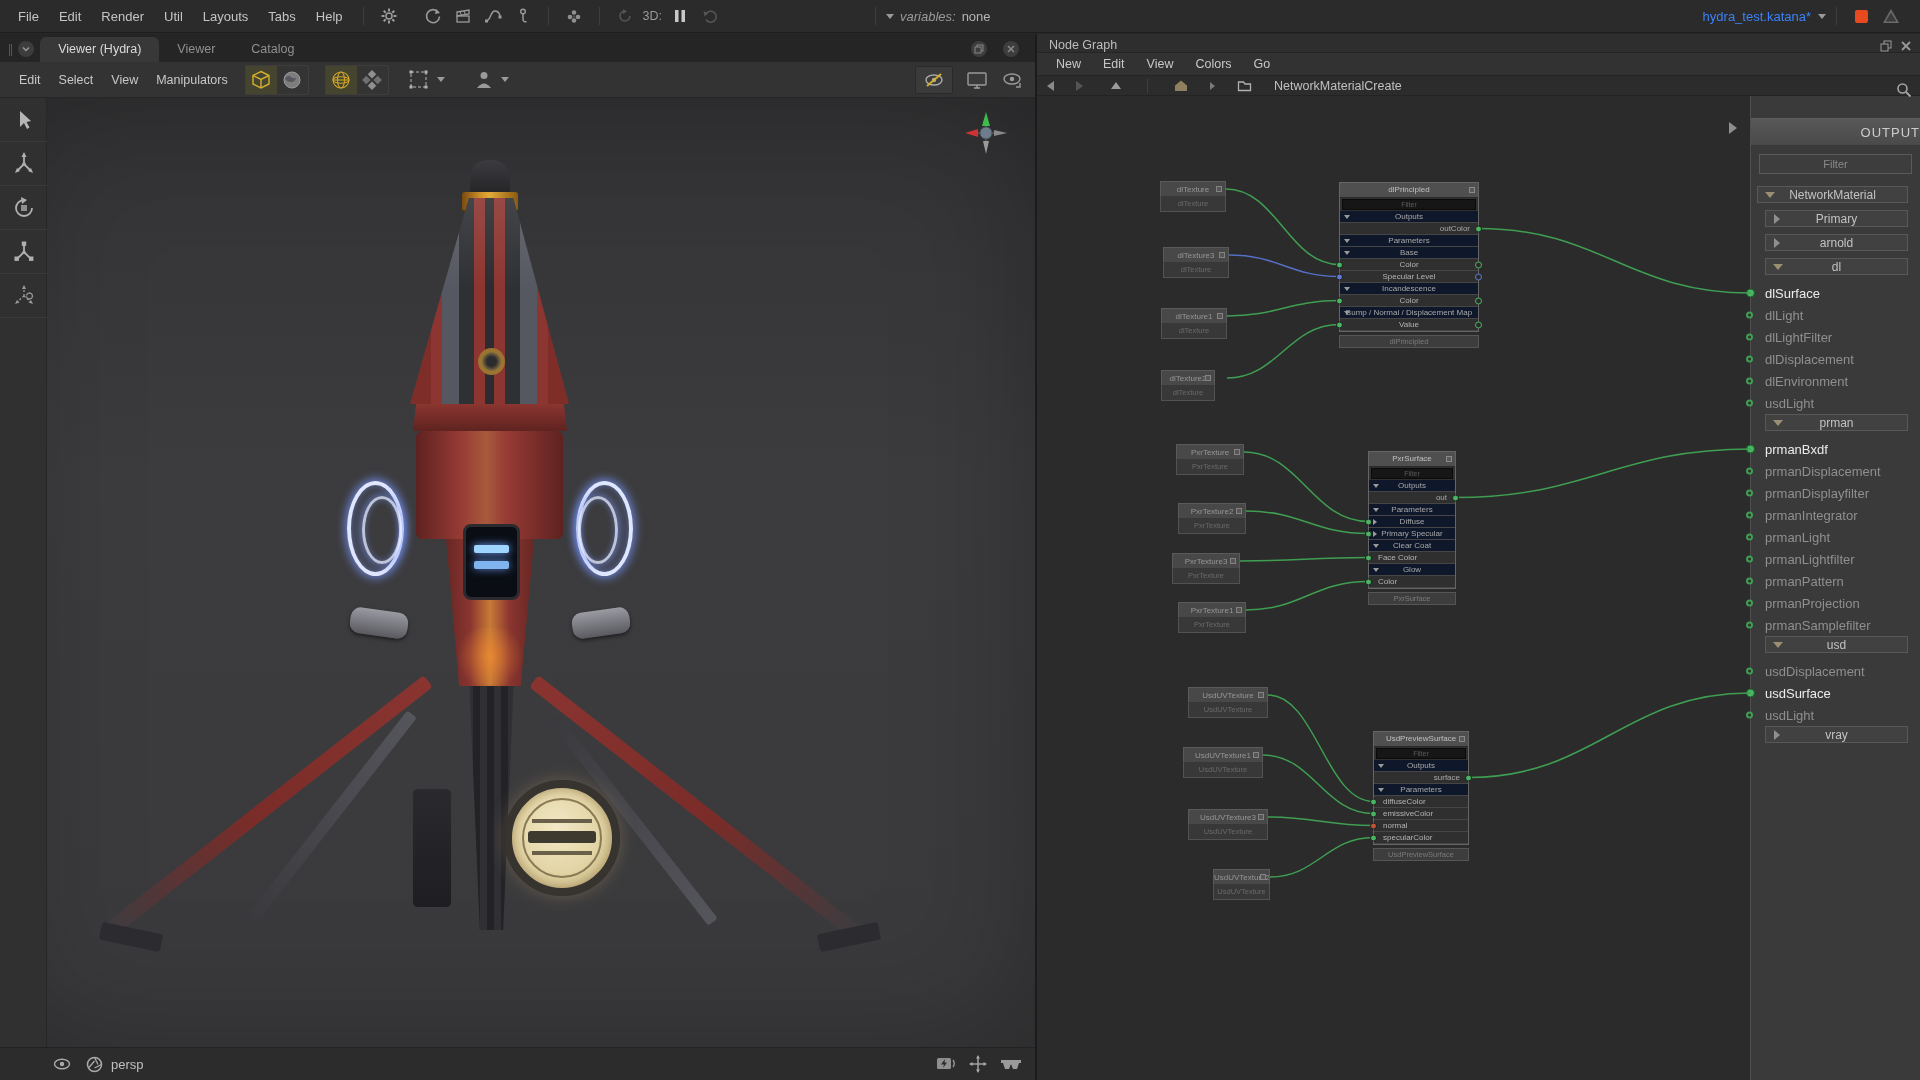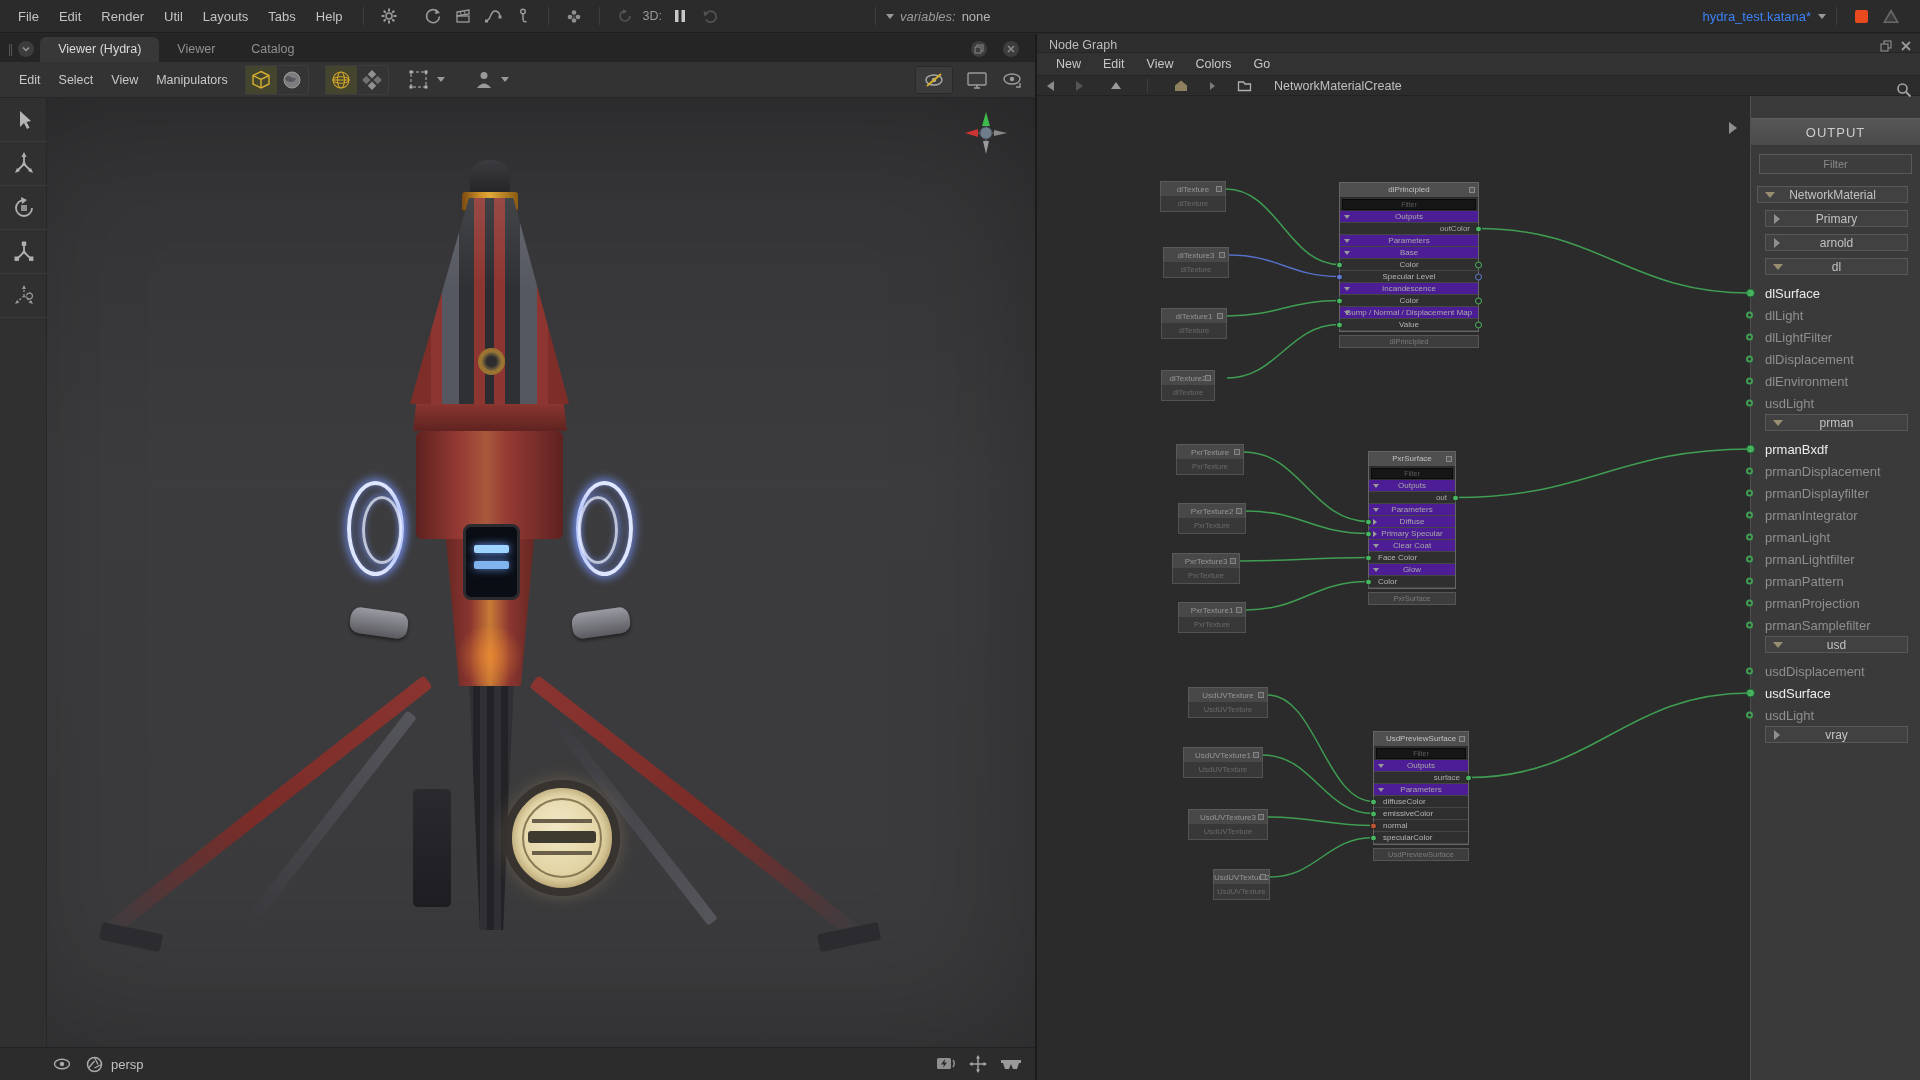--- a/index.html
+++ b/index.html
@@ -128,21 +128,21 @@
   .ng-graph{position:absolute;left:0;top:62px;right:0;bottom:0;background:#2b2b2b;}
   #wires{position:absolute;inset:0;width:100%;height:100%;z-index:4;pointer-events:none;}
   #nodes-layer{position:absolute;inset:0;z-index:5;pointer-events:none;}
   #nodes-layer>div{pointer-events:auto;}
   .ng-search{position:absolute;top:48px;right:8px;z-index:6;}
   .op-collapse{position:absolute;top:88px;left:692px;z-index:4;width:0;height:0;
     border-top:6px solid transparent;border-bottom:6px solid transparent;border-left:8px solid #8f8f8f;}
 
   
   .output-panel{position:absolute;top:62px;right:0;bottom:0;width:170px;background:#3a3a3a;border-left:1px solid #4f4f4f;z-index:3;}
-  .op-header{margin-top:22px;height:28px;line-height:28px;text-align:center;
+  .op-header{margin-top:22px;height:28px;line-height:28px;text-align:right;
     background:linear-gradient(#575757,#4a4a4a);color:#cccccc;font-size:13px;letter-spacing:1px;
     border-top:1px solid #5e5e5e;border-bottom:1px solid #383838;}
   .op-filter{display:block;margin:8px 8px 0;width:calc(100% - 16px);height:20px;background:#3d3d3d;
     border:1px solid #5a5a5a;color:#9a9a9a;font-size:11px;text-align:center;outline:none;}
   .op-filter::placeholder{color:#8a8a8a;}
   .tree{margin-top:12px;}
   .tree-group{height:17px;display:flex;align-items:center;justify-content:center;background:#414141;
     border:1px solid #585858;position:relative;margin:0 12px 7px 6px;color:#c2c2c2;font-size:12px;}
   .tree-group.lvl1{margin-left:14px;}
   .tw-down{position:absolute;left:7px;width:0;height:0;border-left:5px solid transparent;border-right:5px solid transparent;border-top:6px solid #9a8f72;}
@@ -161,21 +161,21 @@
     border:1px solid #565656;border-top:0;white-space:nowrap;overflow:hidden;}
   .badge{position:absolute;right:3px;top:50%;transform:translateY(-50%);width:6px;height:6px;border:1px solid #8a8a8a;background:#5a5a5a;}
   .tex-out{position:absolute;right:-1px;top:7px;width:2px;height:2px;}
   .shader-node{position:absolute;}
   .sn-main{border:1px solid #656565;background:#303030;}
   .sn-title{height:15px;line-height:14px;background:#4f4f4f;color:#c0c0c0;font-size:8px;text-align:center;
     position:relative;border-bottom:1px solid #2a2a2a;white-space:nowrap;overflow:hidden;}
   .sn-row{height:12px;font-size:8px;display:flex;align-items:center;justify-content:center;
     position:relative;border-bottom:1px solid #454545;white-space:nowrap;}
   .sn-filter{height:11px;margin:1px 2px;background:#161616;color:#5c5c5c;border:1px solid #0a0a0a;font-size:7px;}
-  .sn-section{background:#4c1d95;color:#a8a8a8;}
+  .sn-section{background:#0f172a;color:#a8a8a8;}
   .sn-param{background:#2f2f2f;color:#b4b4b4;}
   .sn-param.left{justify-content:flex-start;padding-left:9px;}
   .sn-outrow{background:#2f2f2f;color:#a8a8a8;justify-content:flex-end;padding-right:8px;}
   .sn-tri-down{position:absolute;left:4px;width:0;height:0;border-left:3px solid transparent;border-right:3px solid transparent;border-top:4px solid #9a9a9a;}
   .sn-tri-right{position:absolute;left:4px;width:0;height:0;border-top:3px solid transparent;border-bottom:3px solid transparent;border-left:4px solid #9a9a9a;}
   .sn-port{position:absolute;top:50%;transform:translateY(-50%);width:7px;height:7px;border-radius:50%;border:1px solid #1e1e1e;}
   .sn-in{left:-4px;}
   .sn-outdot{right:-4px;}
   .sn-outring{right:-4px;background:#2b2b2b;border-width:1.5px;border-style:solid;}
   .sn-footer{margin-top:3px;border:1px solid #565656;background:#3d3d3d;color:#7a7a7a;height:13px;line-height:12px;

